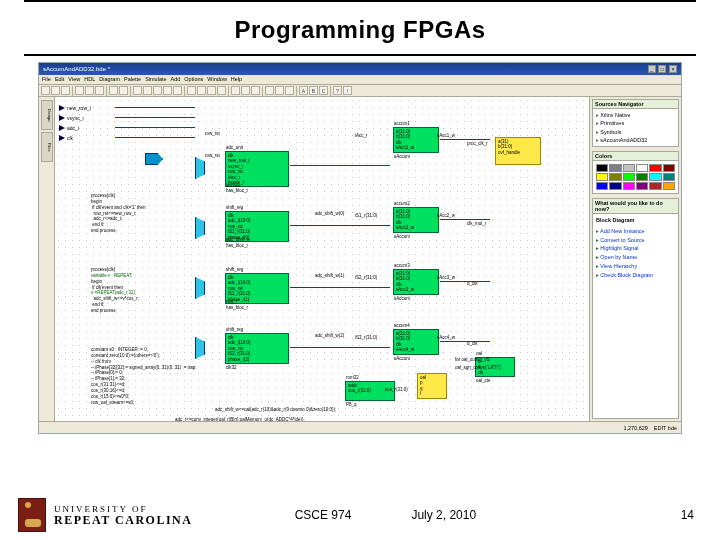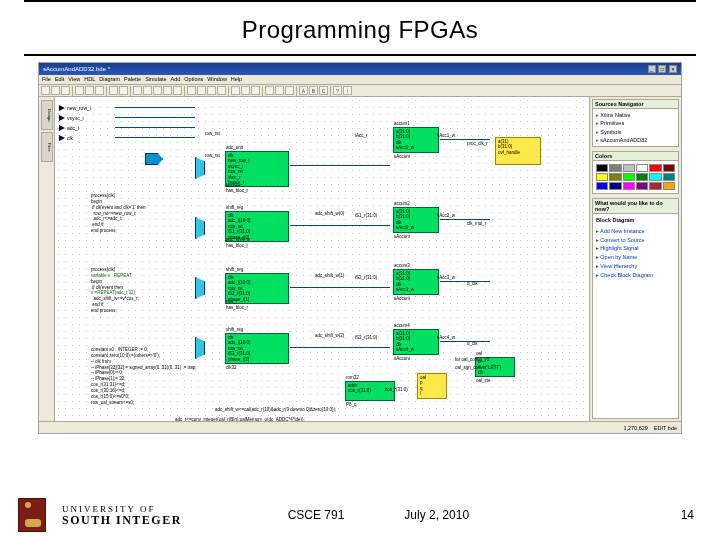--- a/index.html
+++ b/index.html
@@ -9,21 +9,21 @@
     background: #fff;
     font-family: Verdana, Arial, sans-serif;
     position: relative;
     overflow: hidden;
   }
   .hr { height: 2px; background: #000; margin: 0 24px; }
   .title {
     font-size: 24px;
     text-align: center;
     padding: 14px 0 10px;
-    font-weight: 400;
+    font-weight: 700;
     letter-spacing: .5px;
   }
   .shot-wrap {
     margin: 6px 38px 0;
     height: 372px;
     border: 1px solid #9aa;
     background: #d6d6d6;
     position: relative;
     font-size: 6px;
     color: #000;
@@ -97,21 +97,21 @@
   .ybox{position:absolute;background:#ffe84a;border:1px solid #a88200;font-size:4.5px;padding:1px 2px;line-height:1.2;white-space:nowrap;}
   .wire{position:absolute;background:#048;}
   .wlabel{position:absolute;font-size:4.5px;color:#000;white-space:nowrap;}
   .tbox{position:absolute;font-size:4.5px;color:#000;white-space:nowrap;line-height:1.3;}
   .rpt{color:#0a6b0a;}
   .footer{
     position:absolute;bottom:0;left:0;right:0;height:50px;
     display:flex;align-items:center;
     padding:0 26px 0 18px;font-size:12px;color:#000;
   }
-  .footer .logo{display:flex;align-items:center;gap:16px;}
+  .footer .logo{display:flex;align-items:center;gap:8px;}
   .footer .gate-ico{
     width:28px;height:34px;background:#7a1e16;border:1px solid #4d0f0a;position:relative;
   }
   .footer .gate-ico::before,.footer .gate-ico::after{
     content:"";position:absolute;background:#d7a84e;border-radius:50%;
   }
   .footer .gate-ico::before{width:6px;height:6px;top:3px;left:6px;}
   .footer .gate-ico::after{width:16px;height:8px;bottom:4px;left:6px;border-radius:3px;}
   .footer .uname{font-family:"Times New Roman",serif;font-size:9px;letter-spacing:2px;line-height:1;}
   .footer .uname b{font-size:12px;letter-spacing:1.5px;}
@@ -429,19 +429,19 @@
     <span>1,270,629</span>
     <span>EDIT bde</span>
   </div>
 </div>
 
 <div class="footer">
   <div class="logo">
     <div class="gate-ico"></div>
     <div class="uname">
       <div>UNIVERSITY OF</div>
-      <b>SOUTH INTEGER</b>
+      <b>REPEAT CAROLINA</b>
     </div>
   </div>
-  <span class="course">CSCE 791</span>
+  <span class="course">CSCE 974</span>
   <span class="date">July 2, 2010</span>
   <span class="pg">14</span>
 </div>
 
 </body></html>

